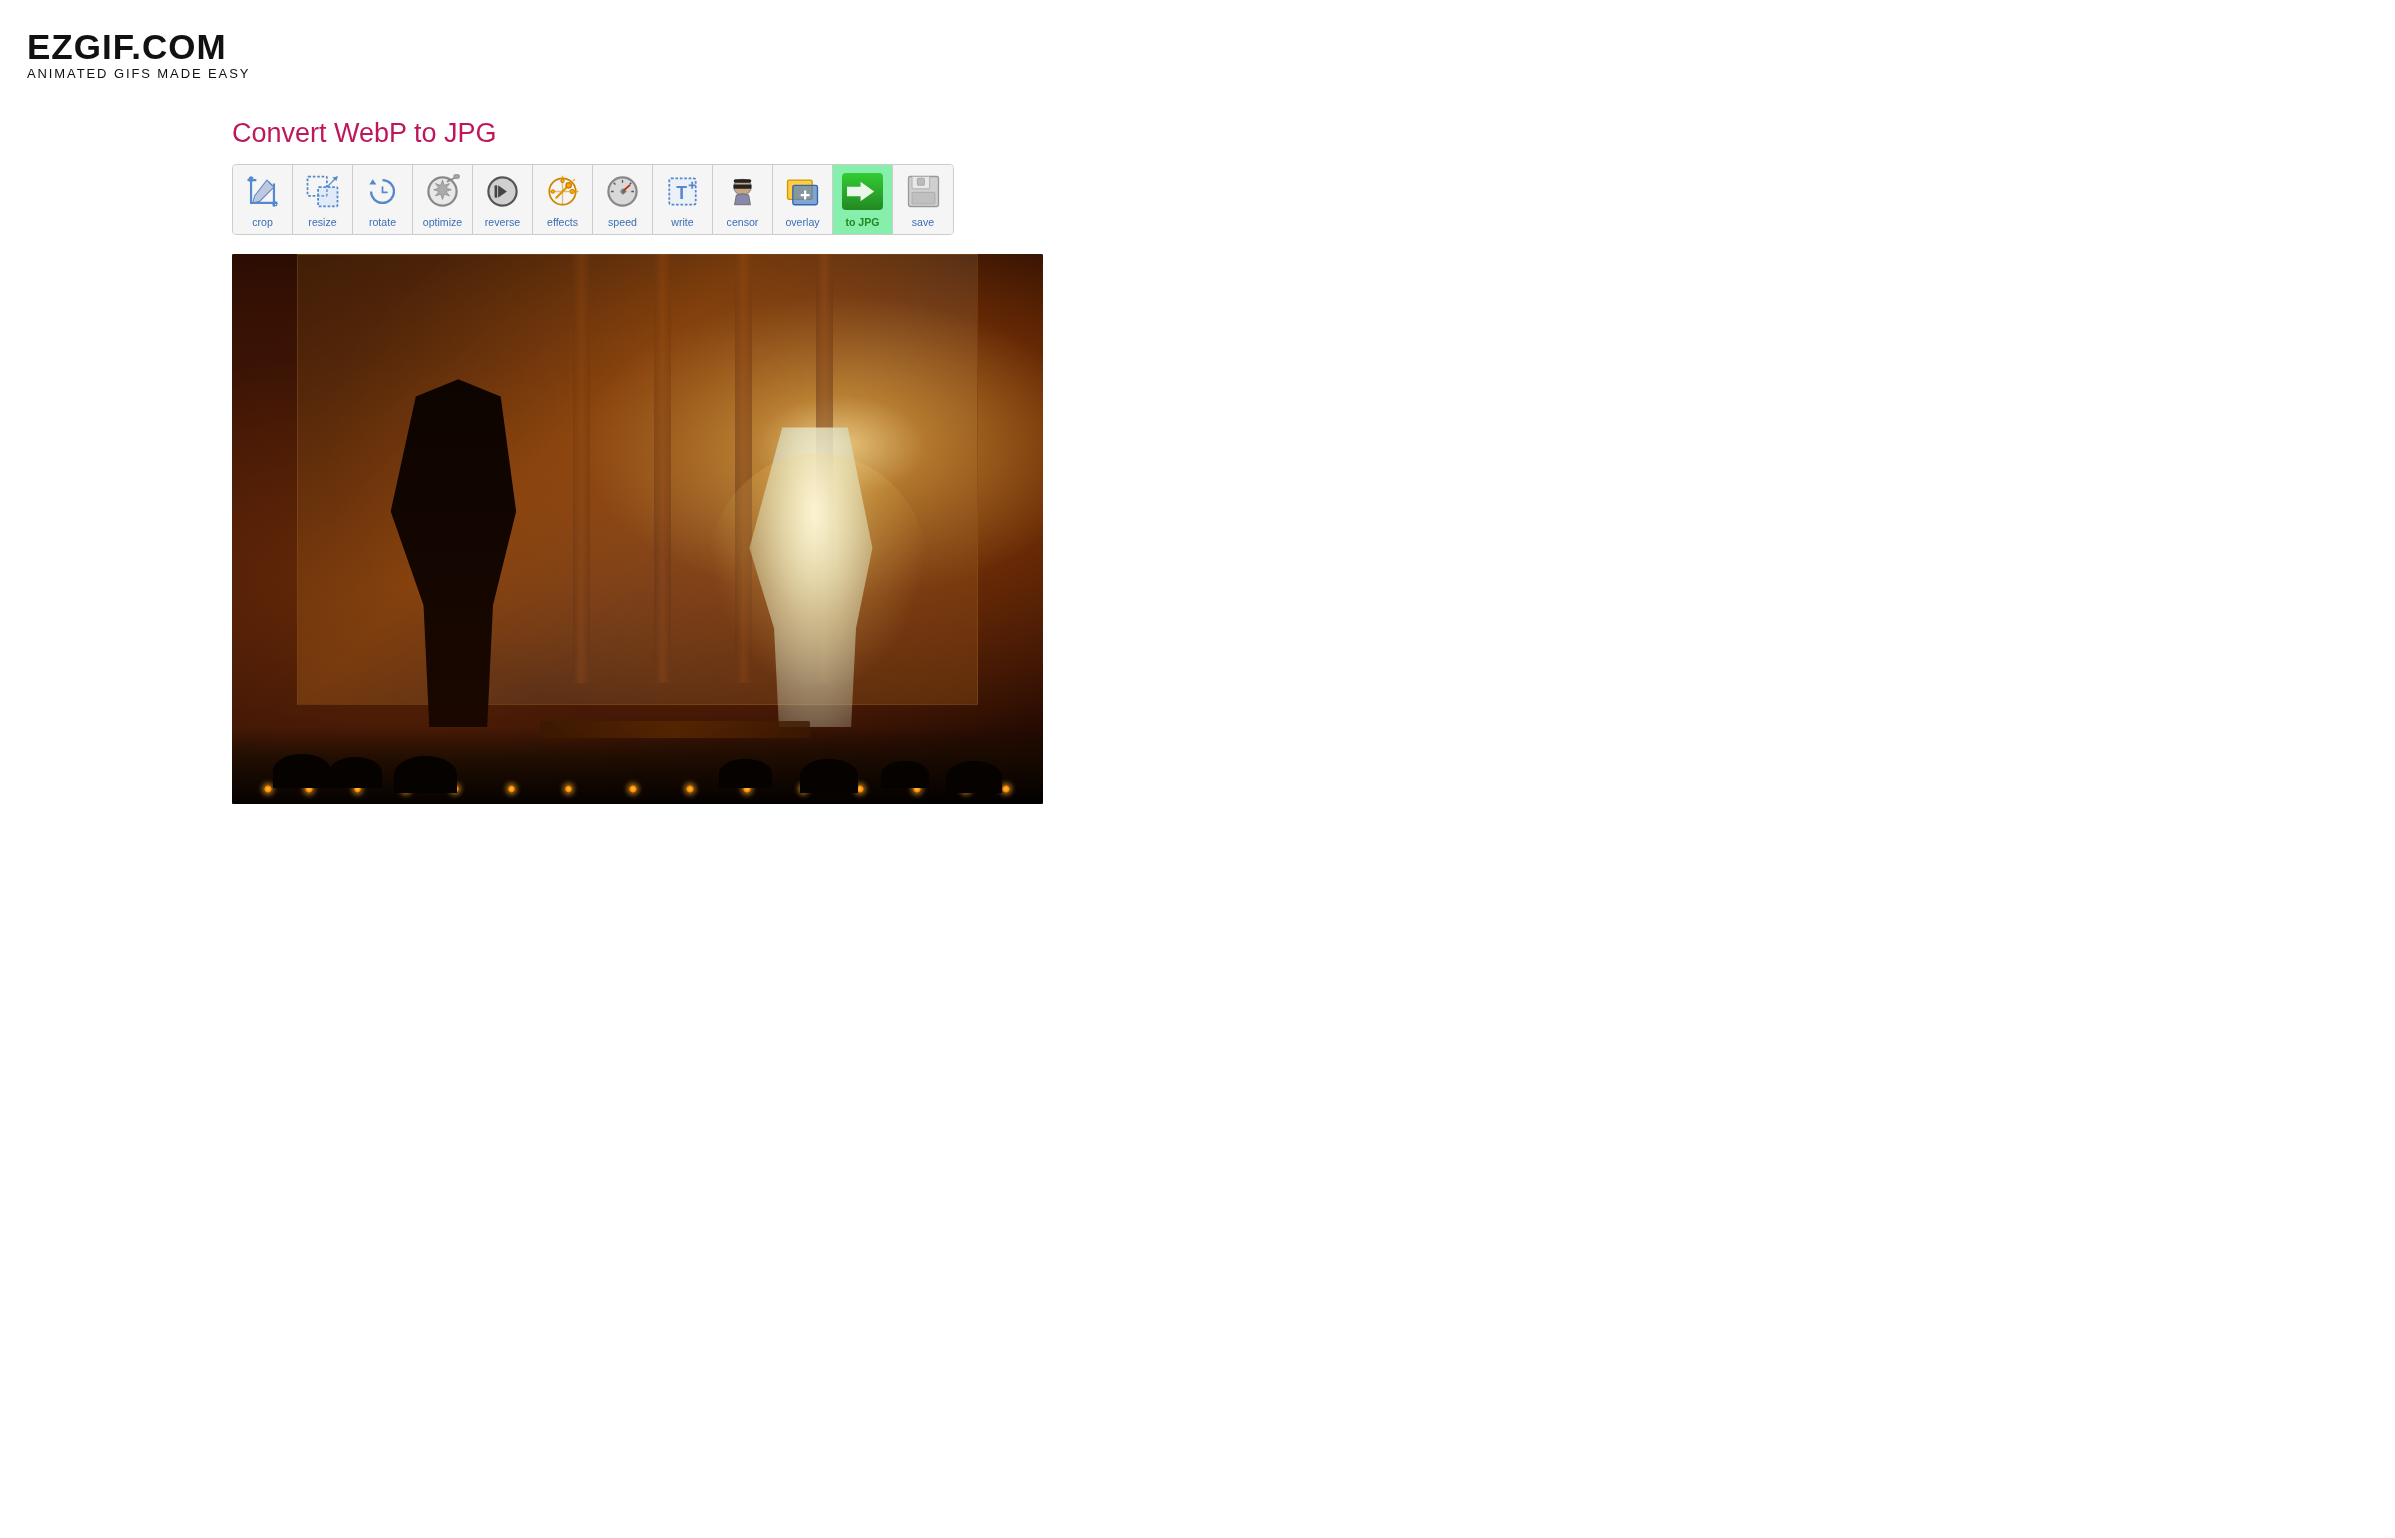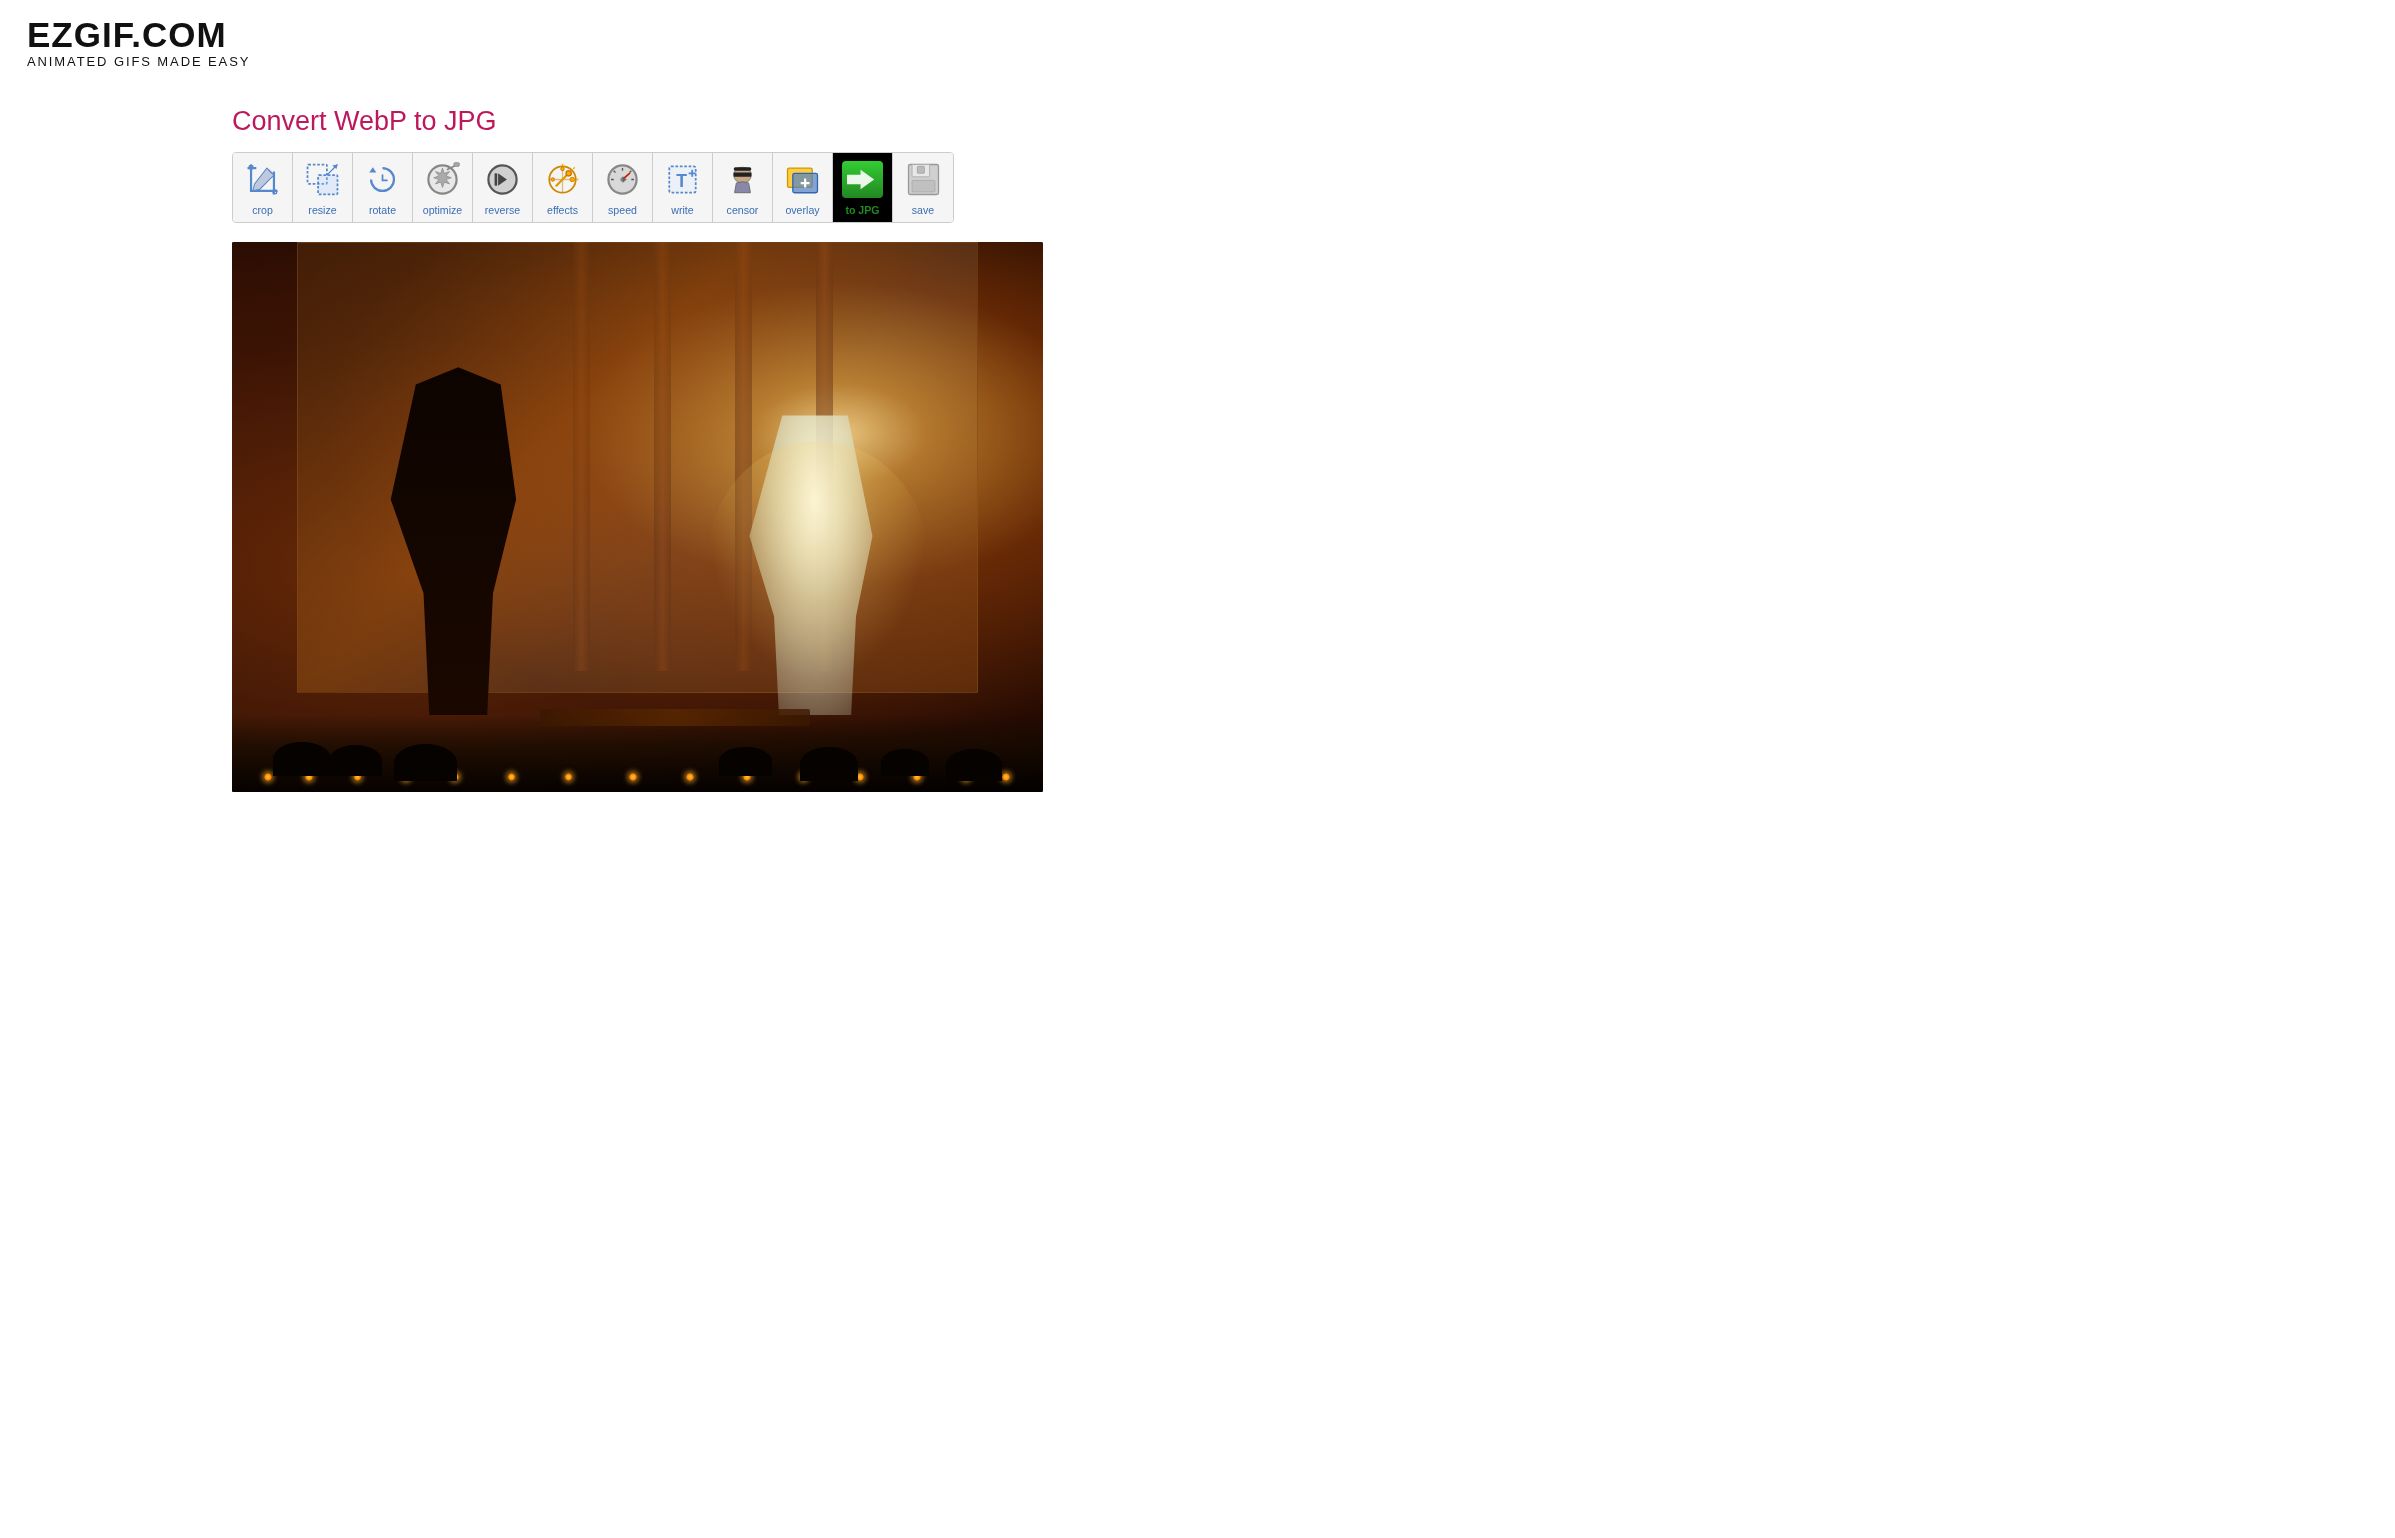--- a/index.html
+++ b/index.html
@@ -10,20 +10,21 @@
     }
 
     .logo-text {
       font-size: 35px;
       font-weight: 900;
       letter-spacing: 1px;
       color: #111;
       font-family: 'Arial Black', Arial, sans-serif;
       text-transform: uppercase;
       line-height: 1;
+      margin-top: 12px;
     }
 
     .logo-sub {
       font-size: 13px;
       letter-spacing: 1.9px;
       color: #111;
       font-family: 'Arial Black', Arial, sans-serif;
       text-transform: uppercase;
       margin-top: 1.9px;
     }
@@ -318,21 +319,21 @@
           <rect x="4" y="8" width="28" height="22" rx="2" fill="#ffcc44" stroke="#cc9900" stroke-width="1.5"></rect>
           <rect x="10" y="14" width="28" height="22" rx="2" fill="rgba(80,130,200,0.7)" stroke="#3366aa" stroke-width="1.5"></rect>
 
           <line x1="24" y1="20" x2="24" y2="30" stroke="#fff" stroke-width="2.5"></line>
           <line x1="19" y1="25" x2="29" y2="25" stroke="#fff" stroke-width="2.5"></line>
         </svg>
       </div>
       <div class="tool-label">overlay</div>
     </div>
 
-    <div class="tool-item" style="background:#000000;">
+    <div class="tool-item" style="background:#86efac;">
       <div class="tool-icon">
         <div class="tojpg-icon" style="background:linear-gradient(to bottom, #33cc33, #228822); border-radius:3.9px; width:42px; height:37px; display:flex; align-items:center; justify-content:center;">
           <svg width="39" height="33" viewBox="0 0 40 34">
 
             <polygon points="4,12 18,12 18,7 32,17 18,27 18,22 4,22" fill="white" opacity="0.9"></polygon>
           </svg>
         </div>
       </div>
       <div class="tool-label" style="color:#228822;font-weight:bold;">to JPG</div>
     </div>

